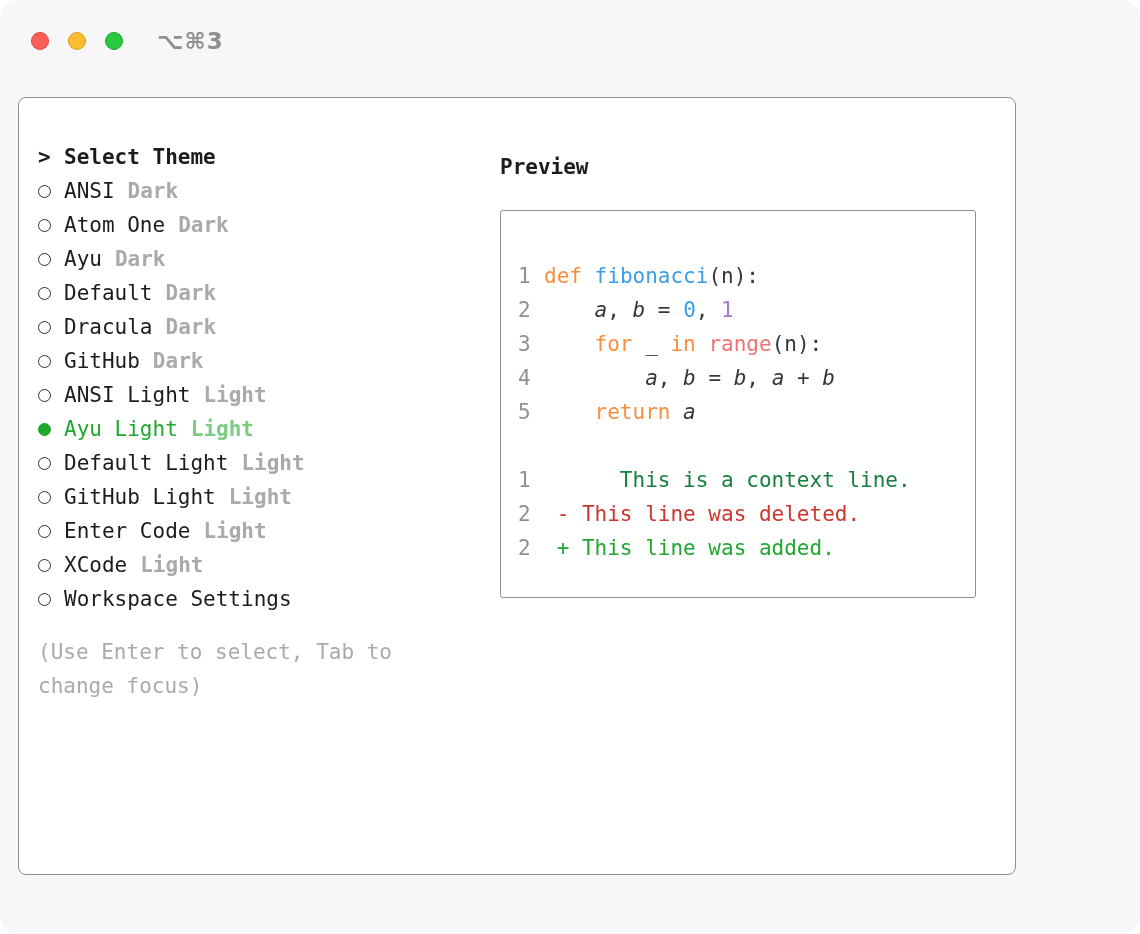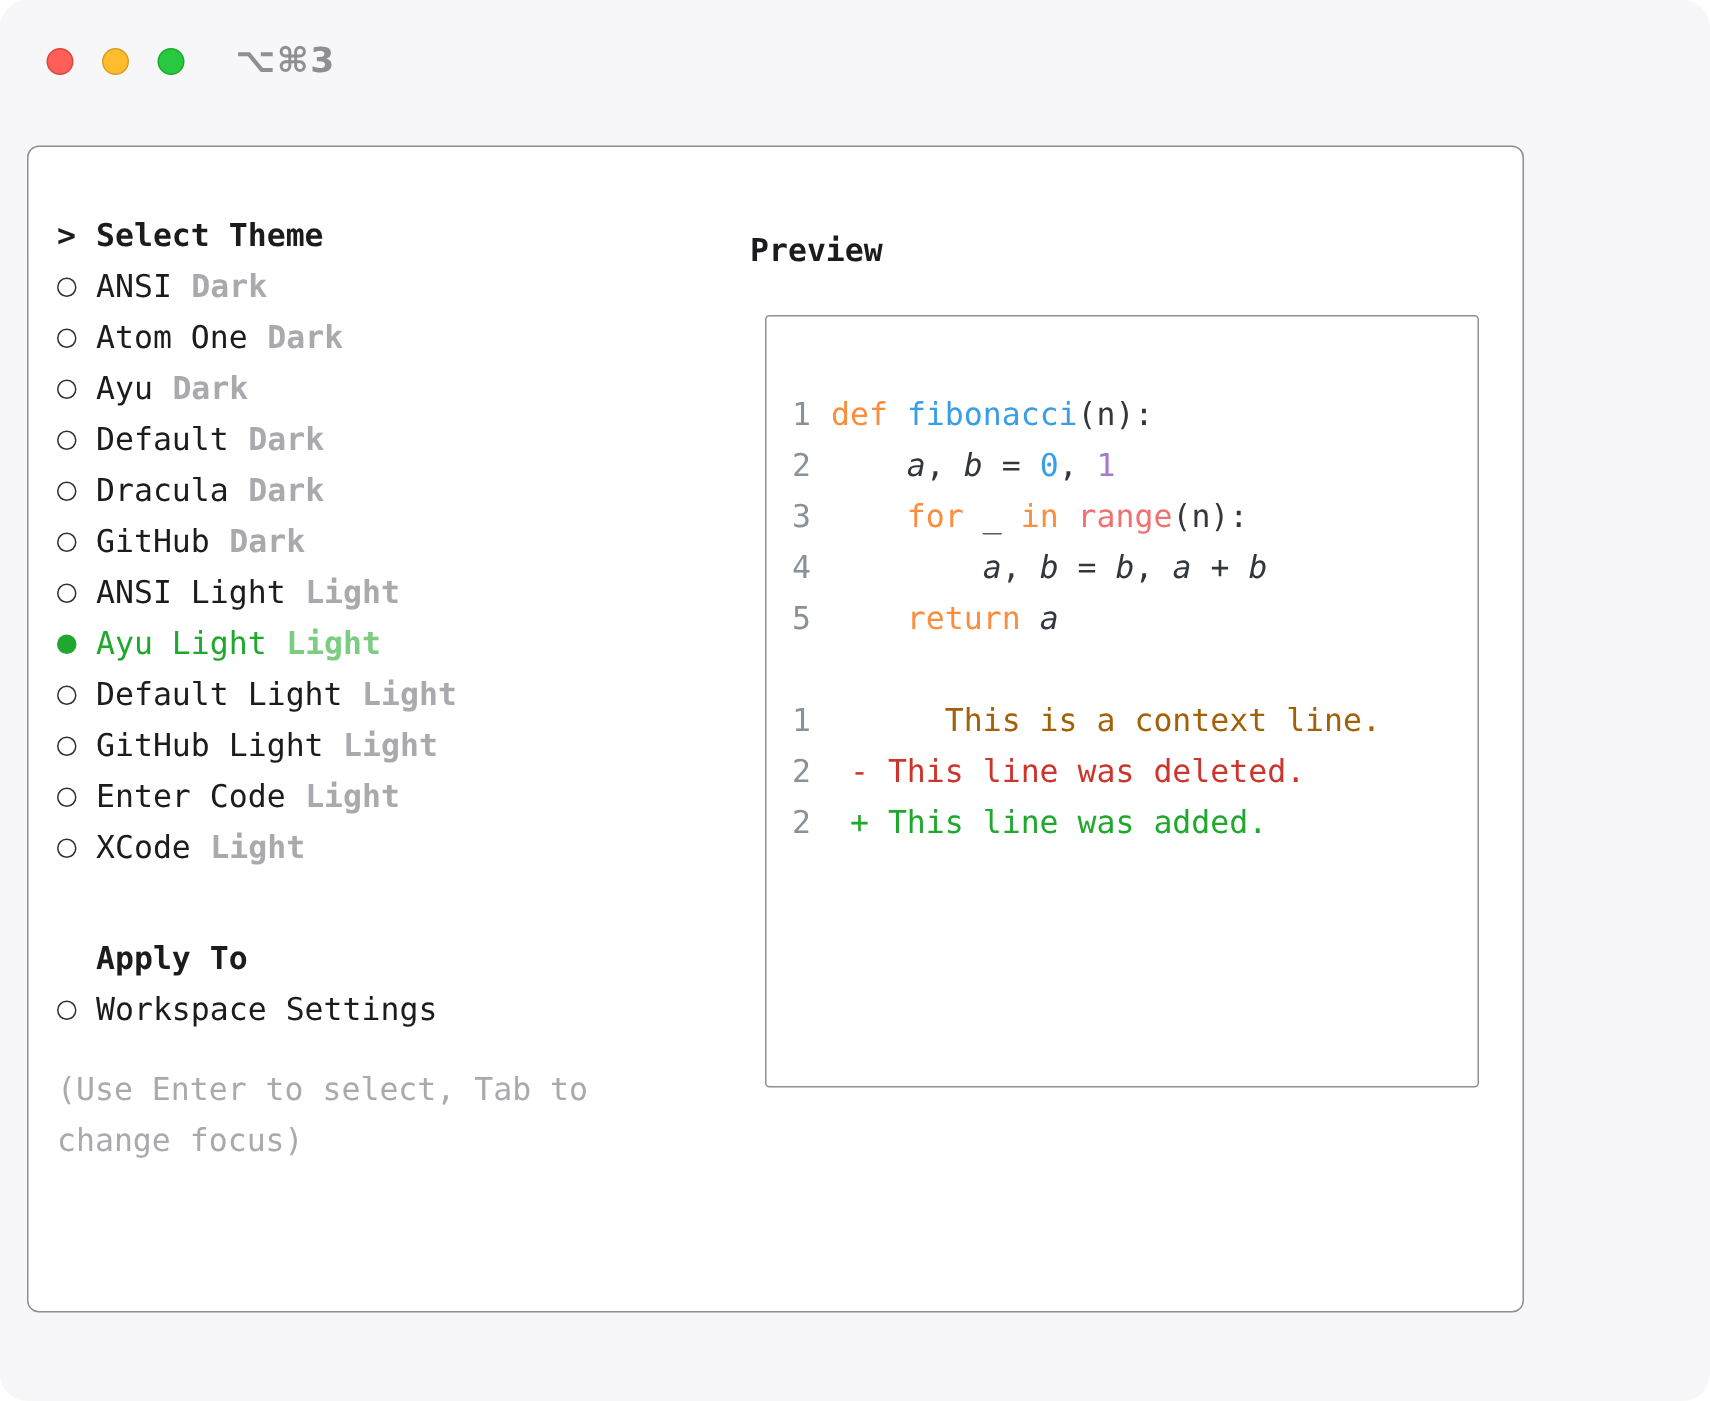--- a/index.html
+++ b/index.html
@@ -45,21 +45,21 @@
   .t-variant { color: #a9a9ae; margin-left: 13px; font-weight: bold; }
   .row.selected .t-variant { color: var(--selected-variant-green, #7ccc82); }
   .apply-header { margin-top: 40px; padding-left: 26px; }
   .hint {
     margin-top: 19px; width: 432px;
     font-size: 21px; line-height: 34px; color: #a9a9ae;
   }
   
   .preview-title { font-weight: bold; font-size: 21px; height: 34px; line-height: 34px; color: #1c1c1e; }
   .preview-box {
-    margin-top: 26px; margin-left: 10px; width: 476px; height: 515px;
+    margin-top: 26px; width: 476px; height: 388px;
     border: 1px solid var(--panel-border, #8e8e93); border-radius: 3px;
     padding: 48px 0 0 17px; background: #ffffff;
   }
   .code-line { height: 34px; line-height: 34px; font-size: 21px; white-space: pre; color: #33373d; }
   .ln { display: inline-block; width: 26px; color: #8a9199; }
   #diff-lines { margin-top: 34px; }
   .tok-variable { font-style: italic; }
 </style>
 </head>
 <body>
@@ -89,43 +89,40 @@
           <div class="row option"><span class="prefix"><span class="radio"></span></span><span class="t-name">Dracula</span><span class="t-variant">Dark</span></div>
           <div class="row option"><span class="prefix"><span class="radio"></span></span><span class="t-name">GitHub</span><span class="t-variant">Dark</span></div>
           <div class="row option"><span class="prefix"><span class="radio"></span></span><span class="t-name">ANSI Light</span><span class="t-variant">Light</span></div>
           <div class="row option selected"><span class="prefix"><span class="radio"></span></span><span class="t-name">Ayu Light</span><span class="t-variant">Light</span></div>
           <div class="row option"><span class="prefix"><span class="radio"></span></span><span class="t-name">Default Light</span><span class="t-variant">Light</span></div>
           <div class="row option"><span class="prefix"><span class="radio"></span></span><span class="t-name">GitHub Light</span><span class="t-variant">Light</span></div>
           <div class="row option"><span class="prefix"><span class="radio"></span></span><span class="t-name">Enter Code</span><span class="t-variant">Light</span></div>
           <div class="row option"><span class="prefix"><span class="radio"></span></span><span class="t-name">XCode</span><span class="t-variant">Light</span></div>
         </div>
 
-      <div class="row apply-header">
-        <span class="section-title">Apply To</span>
-      </div>
 
       <div id="apply-list">
           <div class="row option"><span class="prefix"><span class="radio"></span></span><span class="t-name">Workspace Settings</span></div>
         </div>
 
       <div class="hint">(Use Enter to select, Tab to change focus)</div>
     </div>
 
     <div class="right-col">
       <div class="preview-title">Preview</div>
       <div class="preview-box">
         <div id="code-lines">
             <div class="code-line"><span class="ln">1</span><span class="tok tok-keyword" style="color: rgb(250, 141, 62);">def</span><span class="tok"> </span><span class="tok tok-function" style="color: rgb(57, 158, 230);">fibonacci</span><span class="tok">(n):</span></div>
             <div class="code-line"><span class="ln">2</span><span class="tok">    </span><span class="tok tok-variable" style="color: rgb(51, 55, 61);">a</span><span class="tok">, </span><span class="tok tok-variable" style="color: rgb(51, 55, 61);">b</span><span class="tok"> = </span><span class="tok tok-constant-blue" style="color: rgb(57, 158, 230);">0</span><span class="tok">, </span><span class="tok tok-number" style="color: rgb(163, 122, 204);">1</span></div>
             <div class="code-line"><span class="ln">3</span><span class="tok">    </span><span class="tok tok-keyword" style="color: rgb(250, 141, 62);">for</span><span class="tok"> _ </span><span class="tok tok-keyword" style="color: rgb(250, 141, 62);">in</span><span class="tok"> </span><span class="tok tok-builtin" style="color: rgb(240, 113, 113);">range</span><span class="tok">(n):</span></div>
             <div class="code-line"><span class="ln">4</span><span class="tok">        </span><span class="tok tok-variable" style="color: rgb(51, 55, 61);">a</span><span class="tok">, </span><span class="tok tok-variable" style="color: rgb(51, 55, 61);">b</span><span class="tok"> = </span><span class="tok tok-variable" style="color: rgb(51, 55, 61);">b</span><span class="tok">, </span><span class="tok tok-variable" style="color: rgb(51, 55, 61);">a</span><span class="tok"> + </span><span class="tok tok-variable" style="color: rgb(51, 55, 61);">b</span></div>
             <div class="code-line"><span class="ln">5</span><span class="tok">    </span><span class="tok tok-keyword" style="color: rgb(250, 141, 62);">return</span><span class="tok"> </span><span class="tok tok-variable" style="color: rgb(51, 55, 61);">a</span></div>
           </div>
         <div id="diff-lines">
-            <div class="code-line"><span class="ln">1</span><span class="tok tok-context" style="color: #a16207;">      This is a context line.</span></div>
+            <div class="code-line"><span class="ln">1</span><span class="tok tok-context" style="color: #15803d;">      This is a context line.</span></div>
             <div class="code-line"><span class="ln">2</span><span class="tok tok-deleted" style="color: rgb(204, 53, 44);"> - This line was deleted.</span></div>
             <div class="code-line"><span class="ln">2</span><span class="tok tok-added" style="color: rgb(31, 168, 45);"> + This line was added.</span></div>
           </div>
       </div>
     </div>
 
   </div>
 </div>
 
 </body></html>

